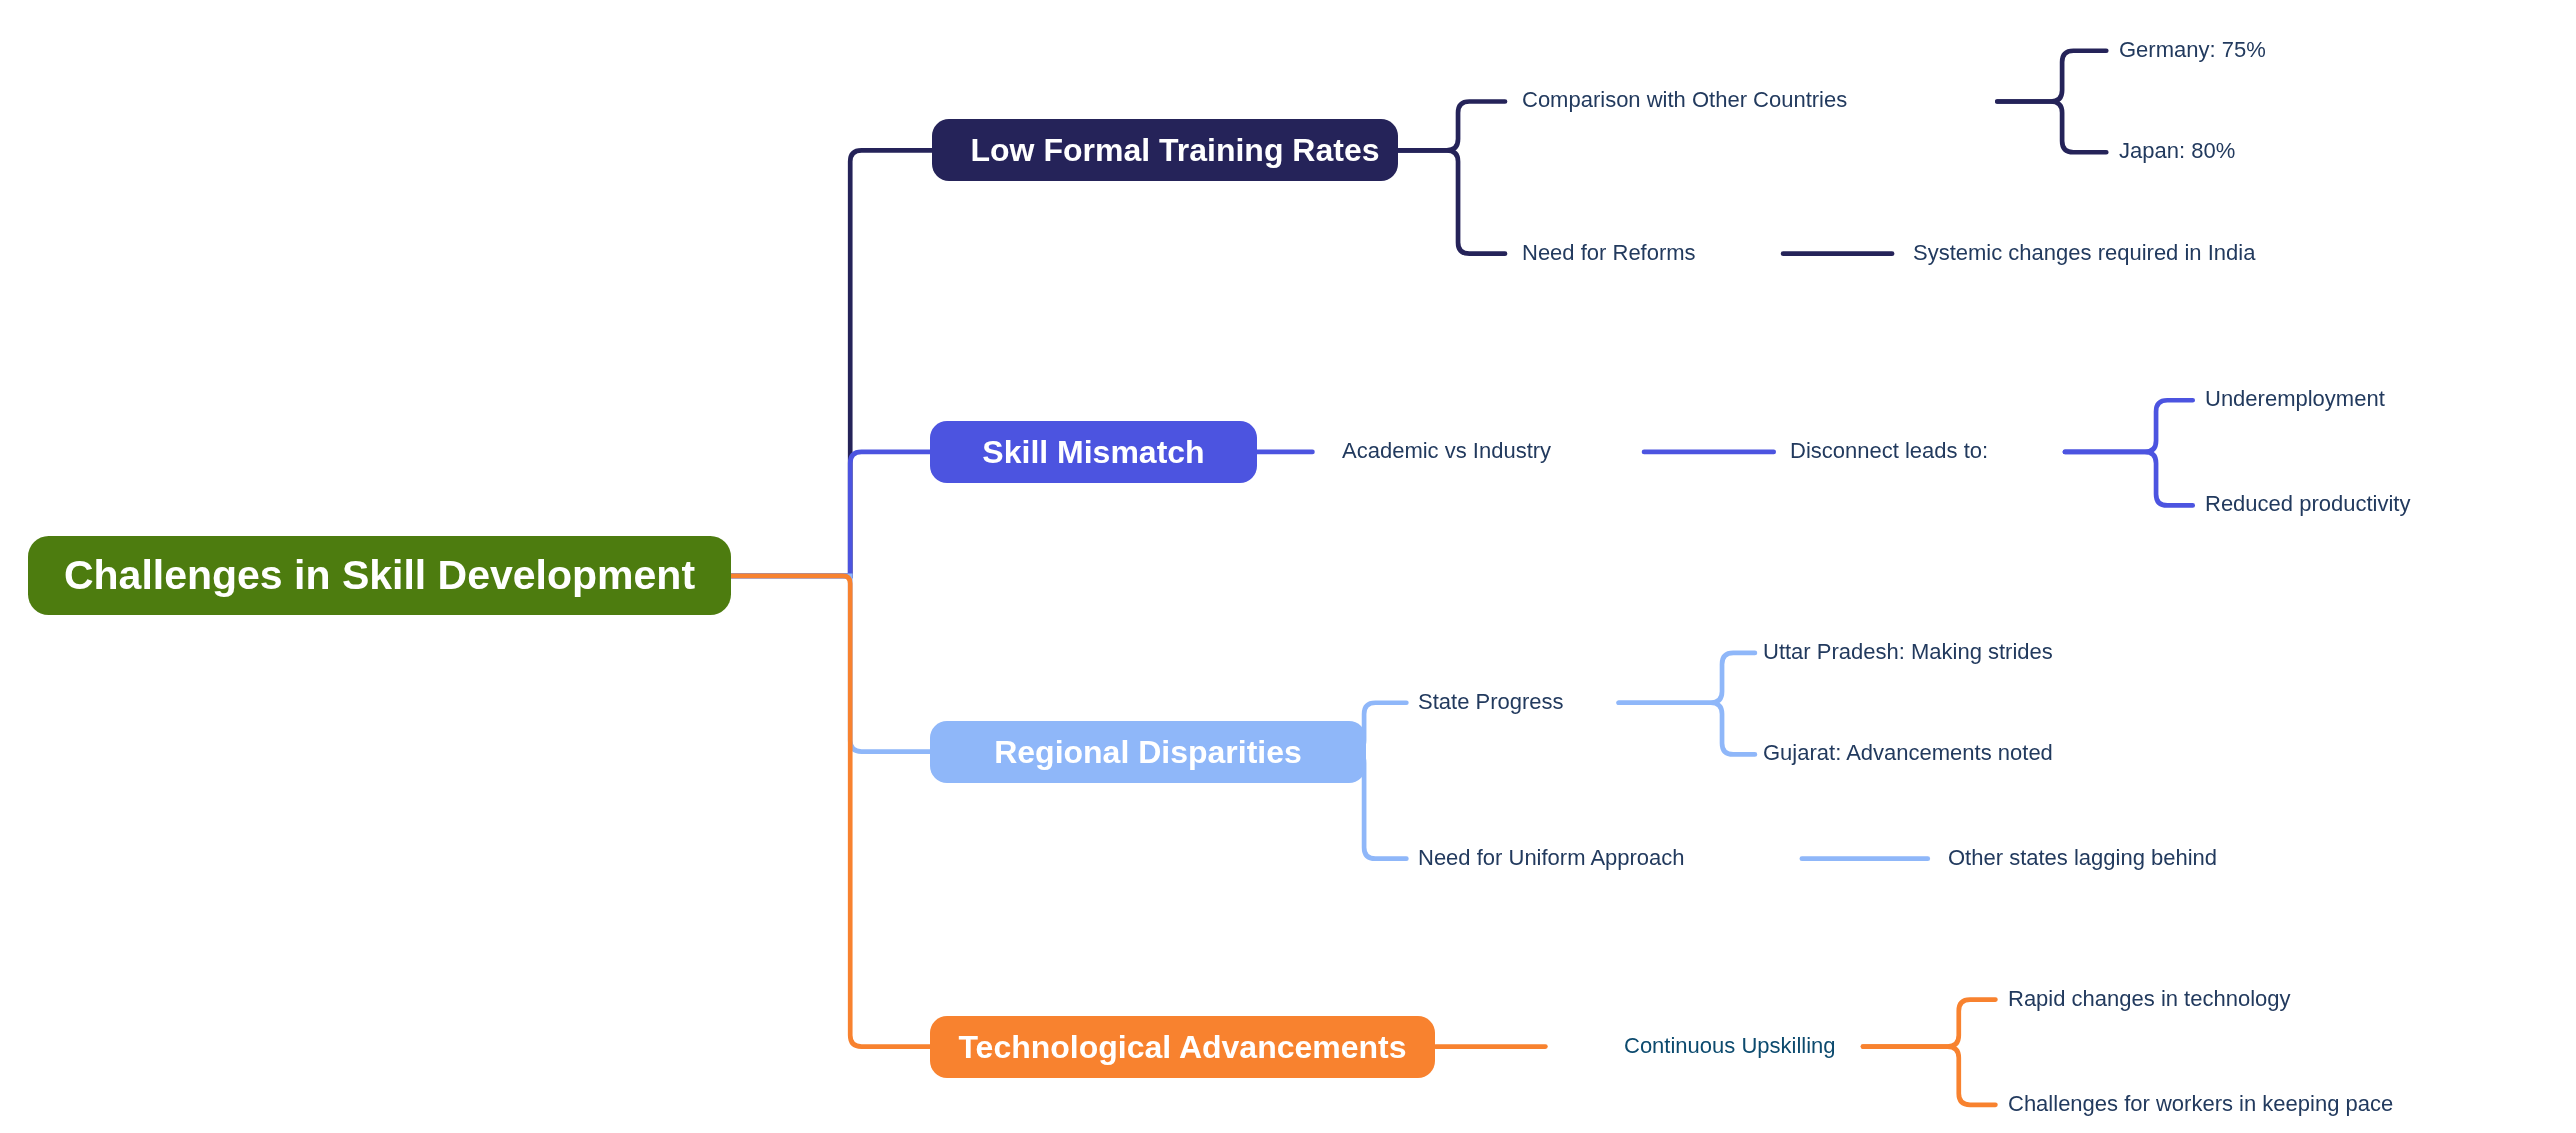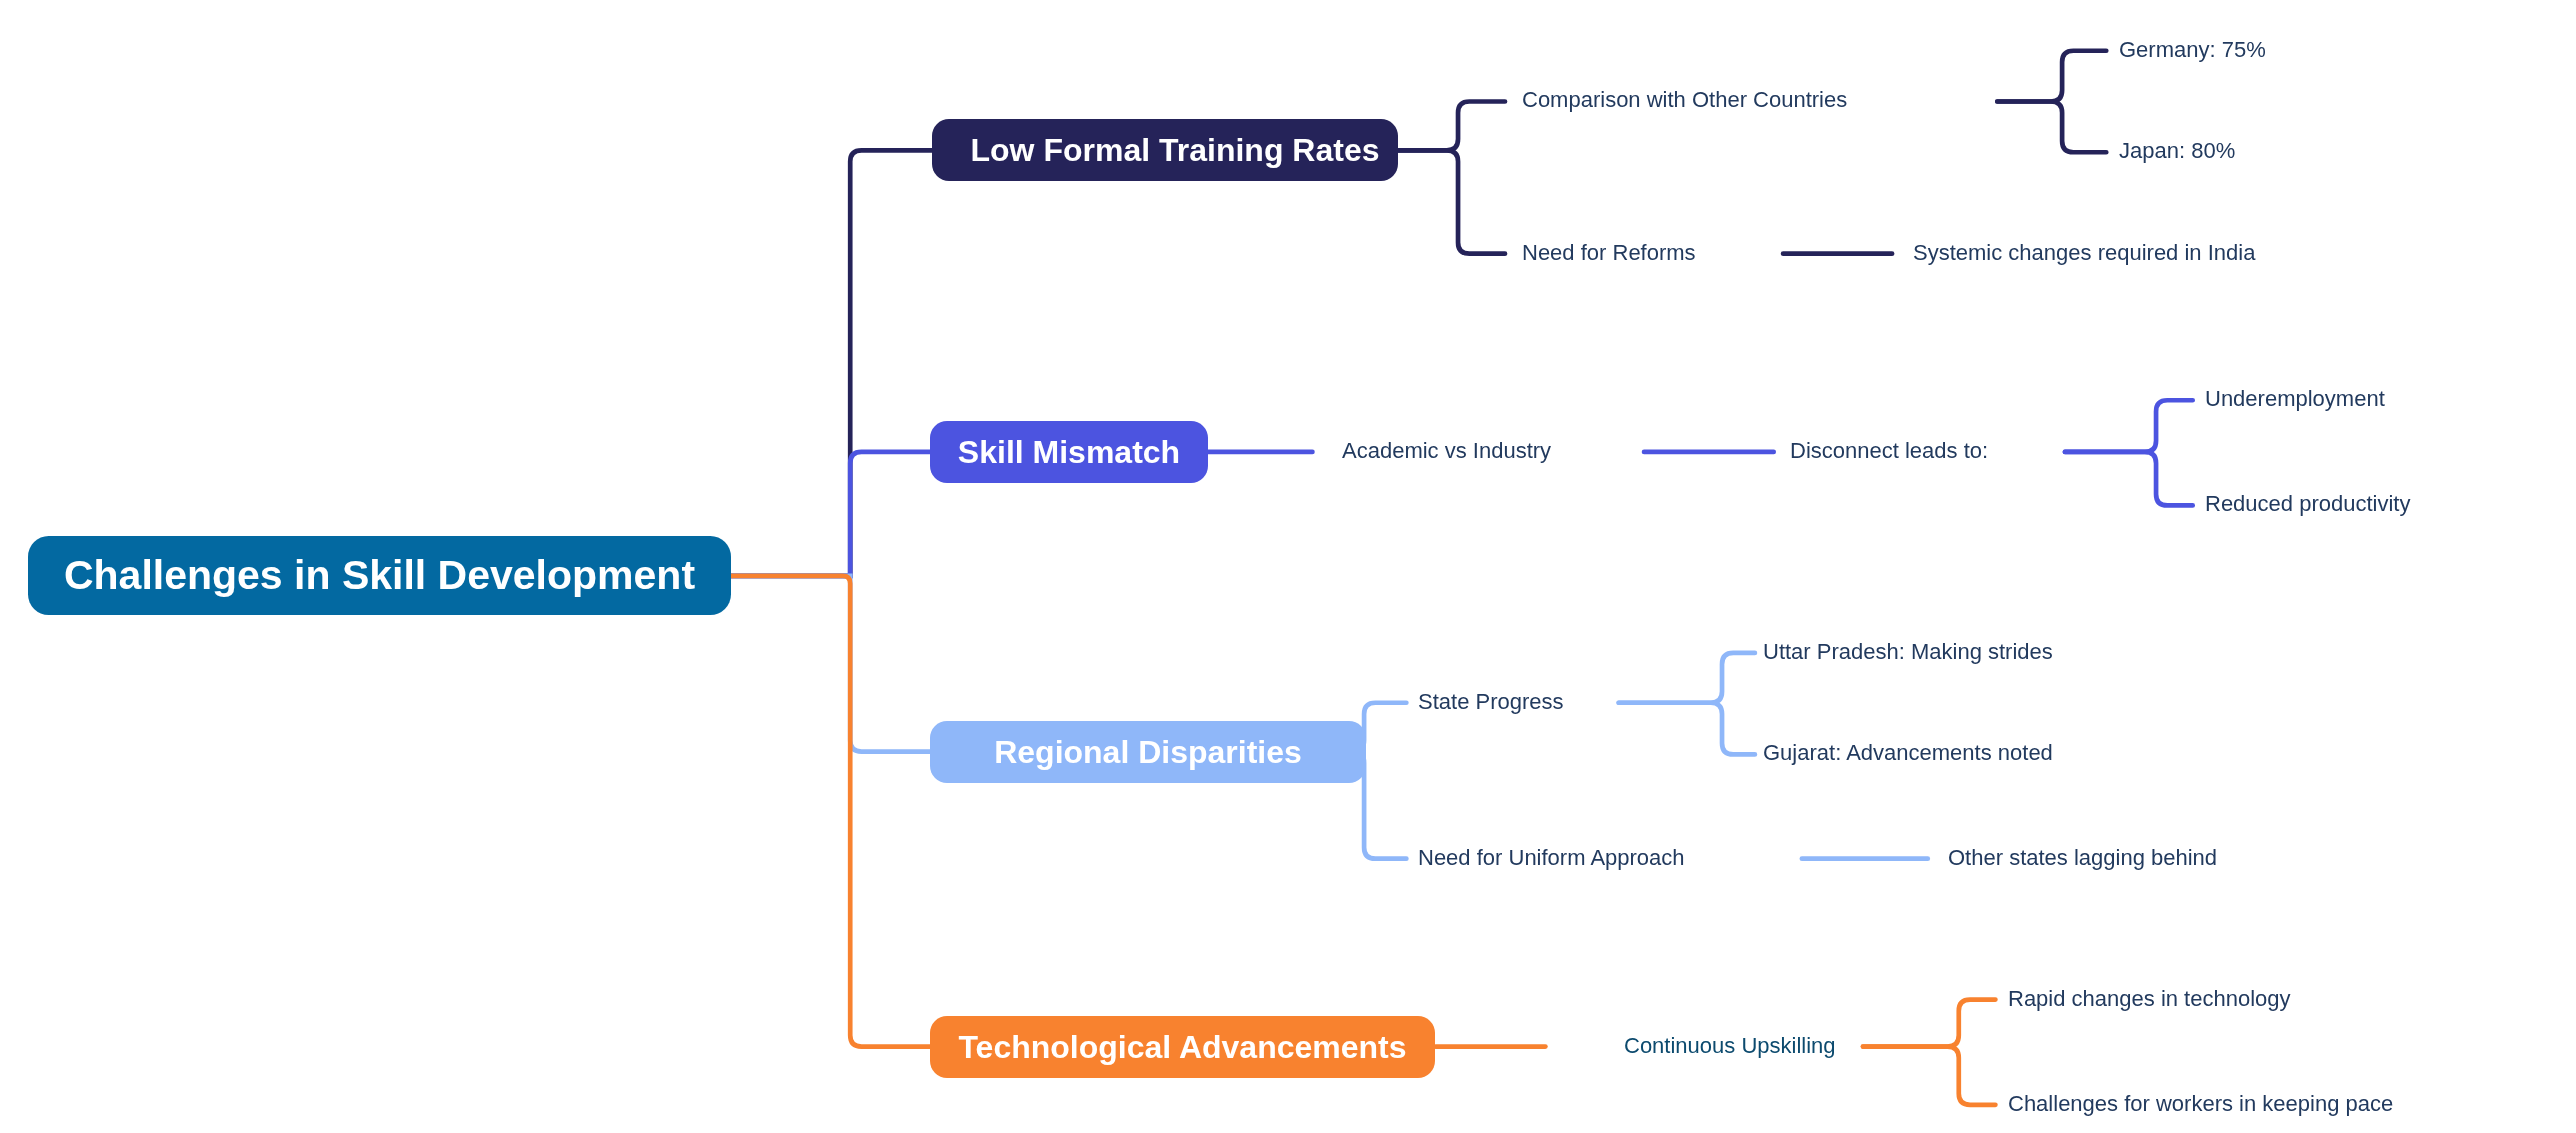--- a/index.html
+++ b/index.html
@@ -87,25 +87,25 @@
     </g>
 
     <g>
       <path d="M 778 613 H 897 Q 905 613 905 621 V 1102 Q 905 1114 917 1114 H 990" stroke="#F8822F"></path>
       <path d="M 1528 1114 H 1645" stroke="#F8822F"></path>
       <path d="M 1983 1114 H 2073 Q 2085 1114 2085 1102 V 1076 Q 2085 1064 2097 1064 H 2124" stroke="#F8822F"></path>
       <path d="M 1983 1114 H 2073 Q 2085 1114 2085 1126 V 1164 Q 2085 1176 2097 1176 H 2124" stroke="#F8822F"></path>
     </g>
   </svg>
 
-  <div class="node-box root-box" style="background-color: #0369a1;">Challenges in Skill Development</div>
+  <div class="node-box root-box" style="background-color: #4d7c0f;">Challenges in Skill Development</div>
 
   <div class="node-box branch-box" style="left: 932px; top: 119px; width: 466px; background-color: rgb(37, 35, 89); padding-left: 20px;">Low Formal Training Rates</div>
 
-  <div class="node-box branch-box" style="left: 930px; top: 421px; width: 278px; background-color: rgb(76, 84, 224);">Skill Mismatch</div>
+  <div class="node-box branch-box" style="left: 930px; top: 421px; width: 327px; background-color: rgb(76, 84, 224);">Skill Mismatch</div>
 
   <div class="node-box branch-box" style="left: 930px; top: 721px; width: 436px; background-color: rgb(143, 183, 249);">Regional Disparities</div>
 
   <div class="node-box branch-box" style="left: 930px; top: 1016px; width: 505px; background-color: rgb(248, 130, 47); text-align: right;">Technological Advancements</div>
 
   <div class="leaf-label" style="left: 1522px; top: 101px; color: rgb(34, 58, 94);">Comparison with Other Countries</div>
   <div class="leaf-label" style="left: 2119px; top: 51px; color: rgb(34, 58, 94);">Germany: 75%</div>
   <div class="leaf-label" style="left: 2119px; top: 152px; color: rgb(34, 58, 94);">Japan: 80%</div>
   <div class="leaf-label" style="left: 1522px; top: 254px; color: rgb(34, 58, 94);">Need for Reforms</div>
   <div class="leaf-label" style="left: 1913px; top: 254px; color: rgb(34, 58, 94);">Systemic changes required in India</div>

